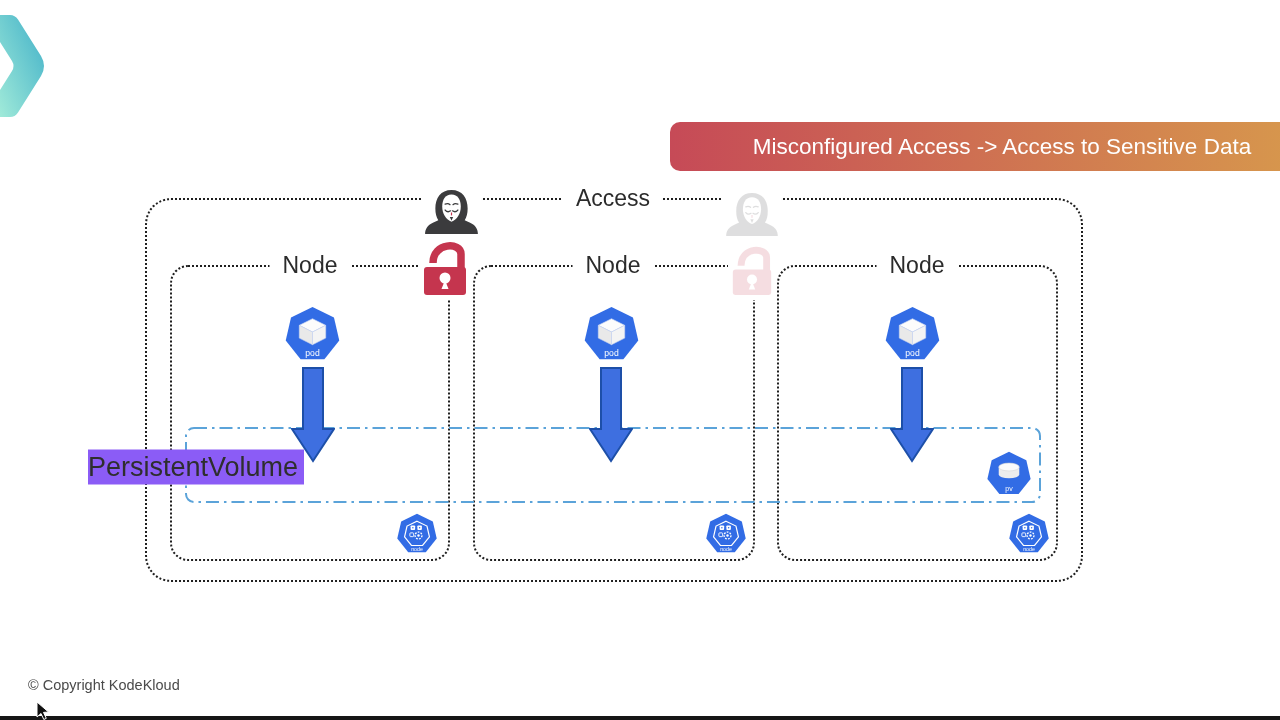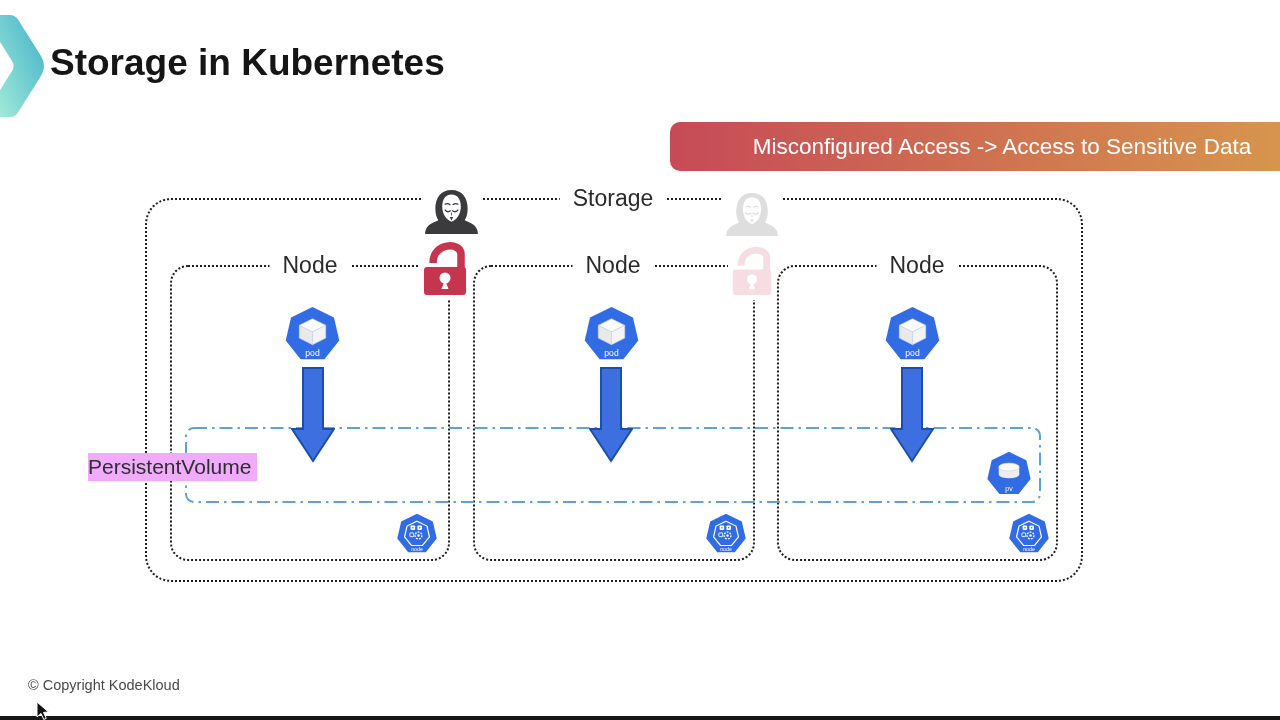--- a/index.html
+++ b/index.html
@@ -21,22 +21,22 @@
     border:2px dotted var(--box-border);border-radius:26px;z-index:1;}
   .node-box{position:absolute;top:265px;height:296px;border:2px dotted var(--box-border);border-radius:18px;z-index:1;}
   .node-box.n1{left:170px;width:280px;}
   .node-box.n2{left:473px;width:282px;}
   .node-box.n3{left:777px;width:281px;}
 
   .pv-svg{position:absolute;left:185px;top:427px;z-index:1;}
 
   .box-label{position:absolute;transform:translate(-50%,-50%);background:#fff;padding:0 13px;
     font-size:23px;color:#2b2b2b;z-index:2;white-space:nowrap;}
-  .pv-label{position:absolute;left:88px;top:467px;transform:translateY(-50%);background:#f0abfc;
-    padding:2px 6px 2px 0;font-size:21px;color:#2e2e2e;z-index:2;white-space:nowrap;}
+  .pv-label{position:absolute;left:88px;top:467px;transform:translateY(-50%);background:#8b5cf6;
+    padding:2px 6px 2px 0;font-size:27px;color:#2e2e2e;z-index:2;white-space:nowrap;}
 
   .icon{position:absolute;z-index:3;line-height:0;}
   .iconbg{position:absolute;z-index:3;line-height:0;background:#fff;box-shadow:0 0 0 3px #fff;}
   .faded svg{opacity:0.16;}
 
   .fill-blue{fill:var(--kubernetes-blue);}
   .arrow-shape{fill:var(--arrow-blue);stroke:var(--arrow-border);stroke-width:2;stroke-linejoin:miter;}
   .lock-part{fill:var(--lock-red);}
   .shackle{stroke:var(--lock-red);fill:none;}
   .hacker-body{fill:var(--hacker-gray);}
@@ -116,34 +116,33 @@
       </symbol>
     </defs>
   </svg>
 
   <div class="logo">
     <svg width="44" height="102" viewBox="0 0 44 102">
       <path fill="url(#logograd)" d="M0,0 L10,0 Q15,0 18,4.5 L41,41 Q44,46 44,51 Q44,56 41,61 L18,97.5 Q15,102 10,102 L0,102 L0,75 L12,56 Q15,51 12,46 L0,27 Z"></path>
     </svg>
   </div>
 
-  <div class="title">Storage in Kubernetes</div>
 
   <div class="banner" style="background: linear-gradient(90deg, rgb(198, 74, 87), rgb(216, 156, 76)); color: rgb(255, 255, 255);">Misconfigured Access -&gt; Access to Sensitive Data</div>
 
   <div class="cluster-box"></div>
   <div class="node-box n1"></div>
   <div class="node-box n2"></div>
   <div class="node-box n3"></div>
 
   <svg class="pv-svg" width="856" height="77">
     <rect class="pvrect" x="1" y="1" width="854" height="74" rx="8" stroke-dasharray="13 5 2.5 5"></rect>
   </svg>
 
-  <div class="box-label" style="left:613px;top:198px;">Storage</div>
+  <div class="box-label" style="left:613px;top:198px;">Access</div>
   <div class="box-label" style="left:310px;top:265px;">Node</div>
   <div class="box-label" style="left:613px;top:265px;">Node</div>
   <div class="box-label" style="left:917px;top:265px;">Node</div>
   <div class="pv-label">PersistentVolume</div>
 
   <div class="icon" style="left:284px;top:306px;"><svg width="57" height="57">
         <use href="#sym-pod"></use>
       </svg></div>
   <div class="icon" style="left:583px;top:306px;"><svg width="57" height="57">
         <use href="#sym-pod"></use>

